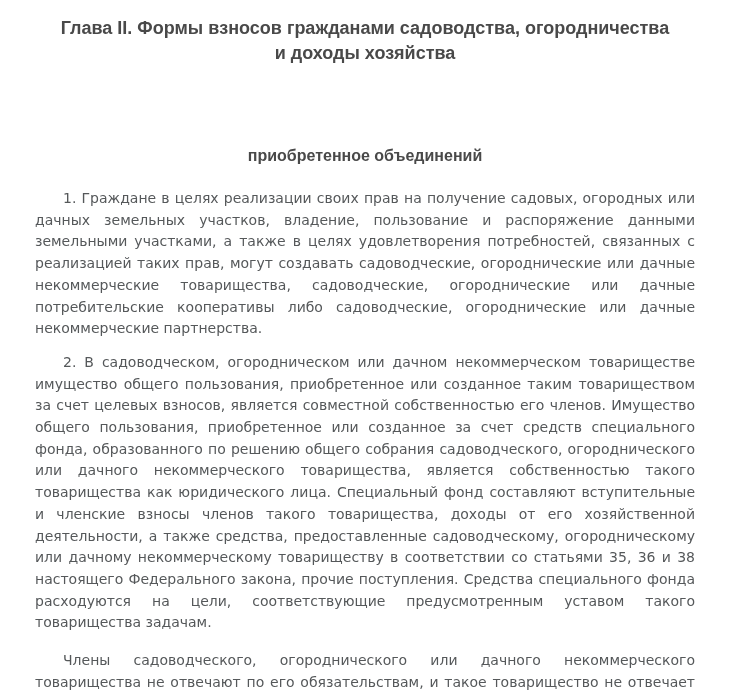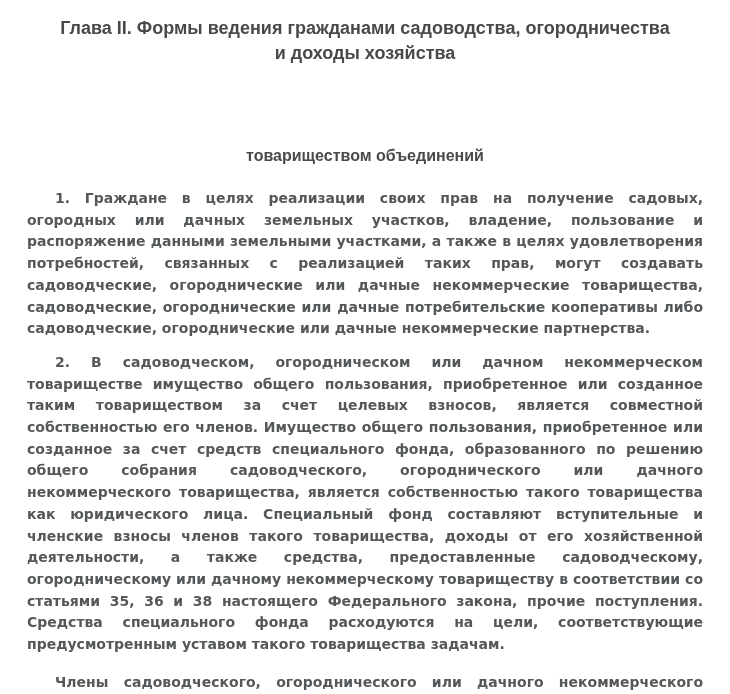--- a/index.html
+++ b/index.html
@@ -32,45 +32,44 @@
     font-weight: bold;
     font-size: 16px;
     line-height: 22px;
     color: #494949;
     text-align: center;
   }
   .tline {
     display: block;
   }
   .body-paragraph {
-    margin: 0;
+    margin: 8px;
     font-family: "DejaVu Sans", "Liberation Sans", sans-serif;
     font-size: 14px;
     line-height: 21.7px;
     color: #55585a;
     text-align: justify;
     text-indent: 28px;
-    font-weight: bold;
   }
   .p1 { margin-top: 21px; }
   .p2 { margin-top: 12px; }
   .p3 { margin-top: 16px; }
 </style>
 </head>
 <body>
 
 <div class="page">
 
   <h1 class="chapter-title">
-    <span class="tline">Глава II. Формы ведения гражданами садоводства, огородничества</span>
+    <span class="tline">Глава II. Формы взносов гражданами садоводства, огородничества</span>
     <span class="tline">и доходы хозяйства</span>
   </h1>
 
   <h2 class="article-title">
-    <span class="tline">товариществом объединений</span>
+    <span class="tline">приобретенное объединений</span>
   </h2>
 
   <p class="body-paragraph p1">1. Граждане в целях реализации своих прав на получение садовых, огородных или дачных земельных участков, владение, пользование и распоряжение данными земельными участками, а также в целях удовлетворения потребностей, связанных с реализацией таких прав, могут создавать садоводческие, огороднические или дачные некоммерческие товарищества, садоводческие, огороднические или дачные потребительские кооперативы либо садоводческие, огороднические или дачные некоммерческие партнерства.</p>
 
   <p class="body-paragraph p2">2. В садоводческом, огородническом или дачном некоммерческом товариществе имущество общего пользования, приобретенное или созданное таким товариществом за счет целевых взносов, является совместной собственностью его членов. Имущество общего пользования, приобретенное или созданное за счет средств специального фонда, образованного по решению общего собрания садоводческого, огороднического или дачного некоммерческого товарищества, является собственностью такого товарищества как юридического лица. Специальный фонд составляют вступительные и членские взносы членов такого товарищества, доходы от его хозяйственной деятельности, а также средства, предоставленные садоводческому, огородническому или дачному некоммерческому товариществу в соответствии со статьями 35, 36 и 38 настоящего Федерального закона, прочие поступления. Средства специального фонда расходуются на цели, соответствующие предусмотренным уставом такого товарищества задачам.</p>
 
   <p class="body-paragraph p3">Члены садоводческого, огороднического или дачного некоммерческого товарищества не отвечают по его обязательствам, и такое товарищество не отвечает по обязательствам своих членов.</p>
 
 </div>
 

